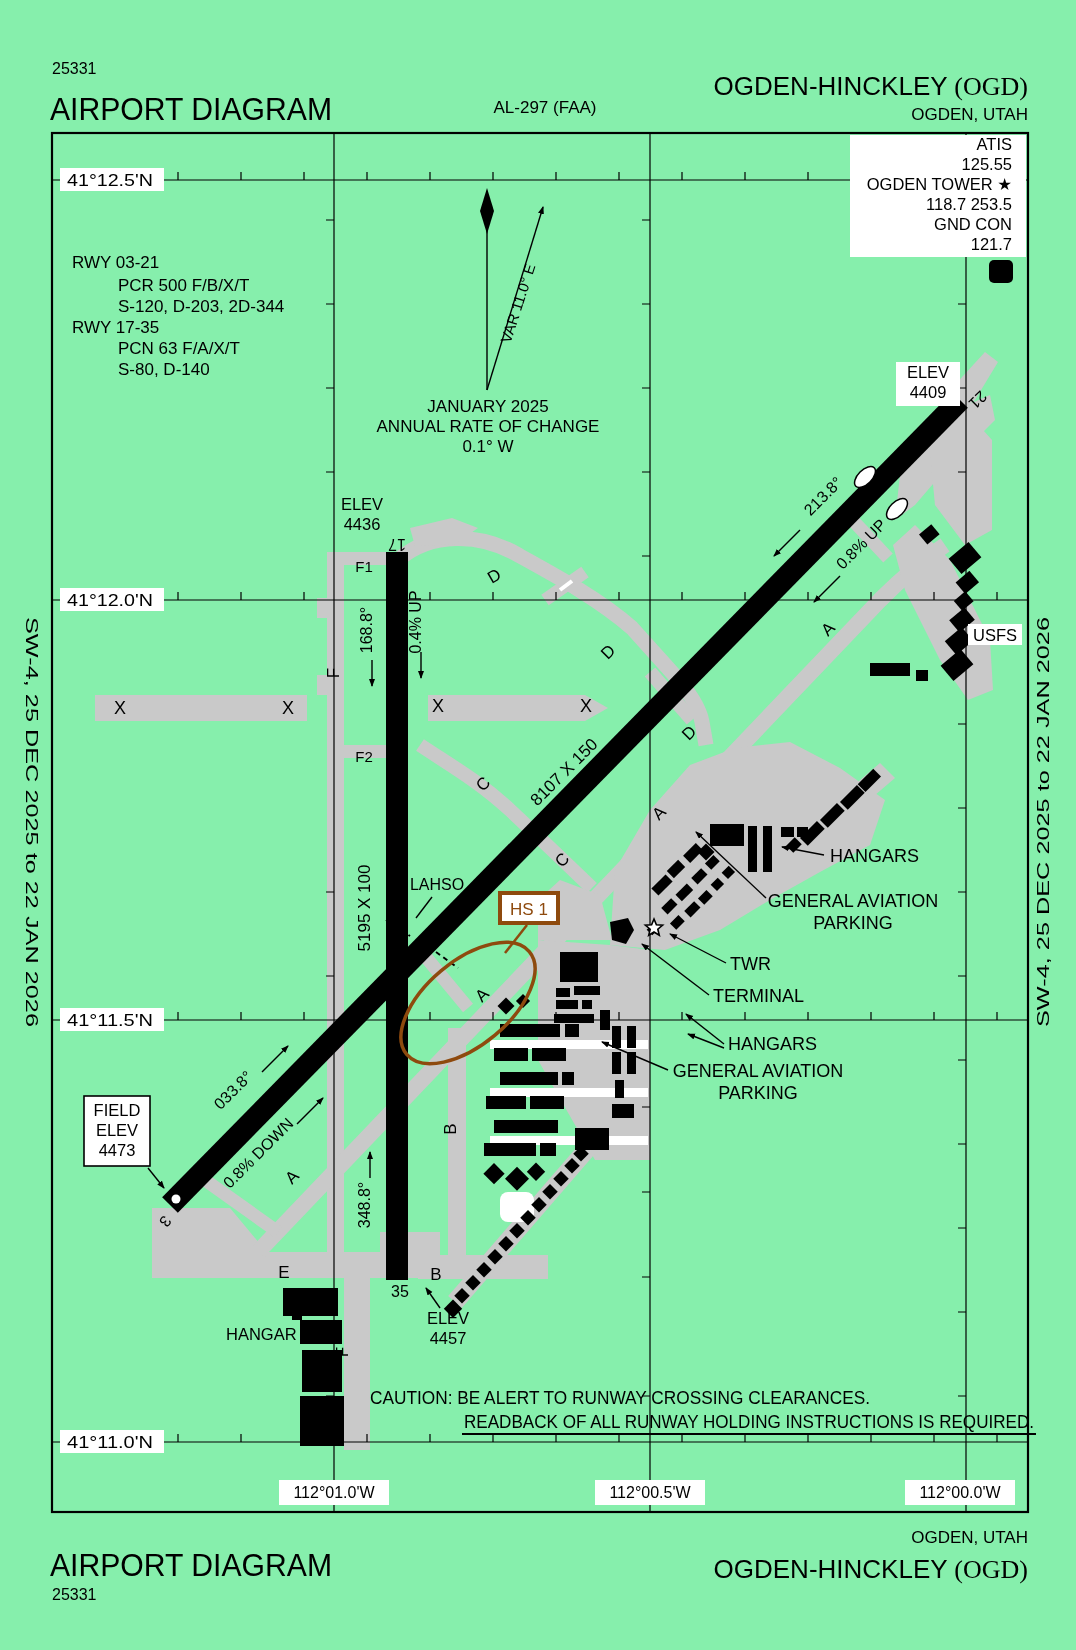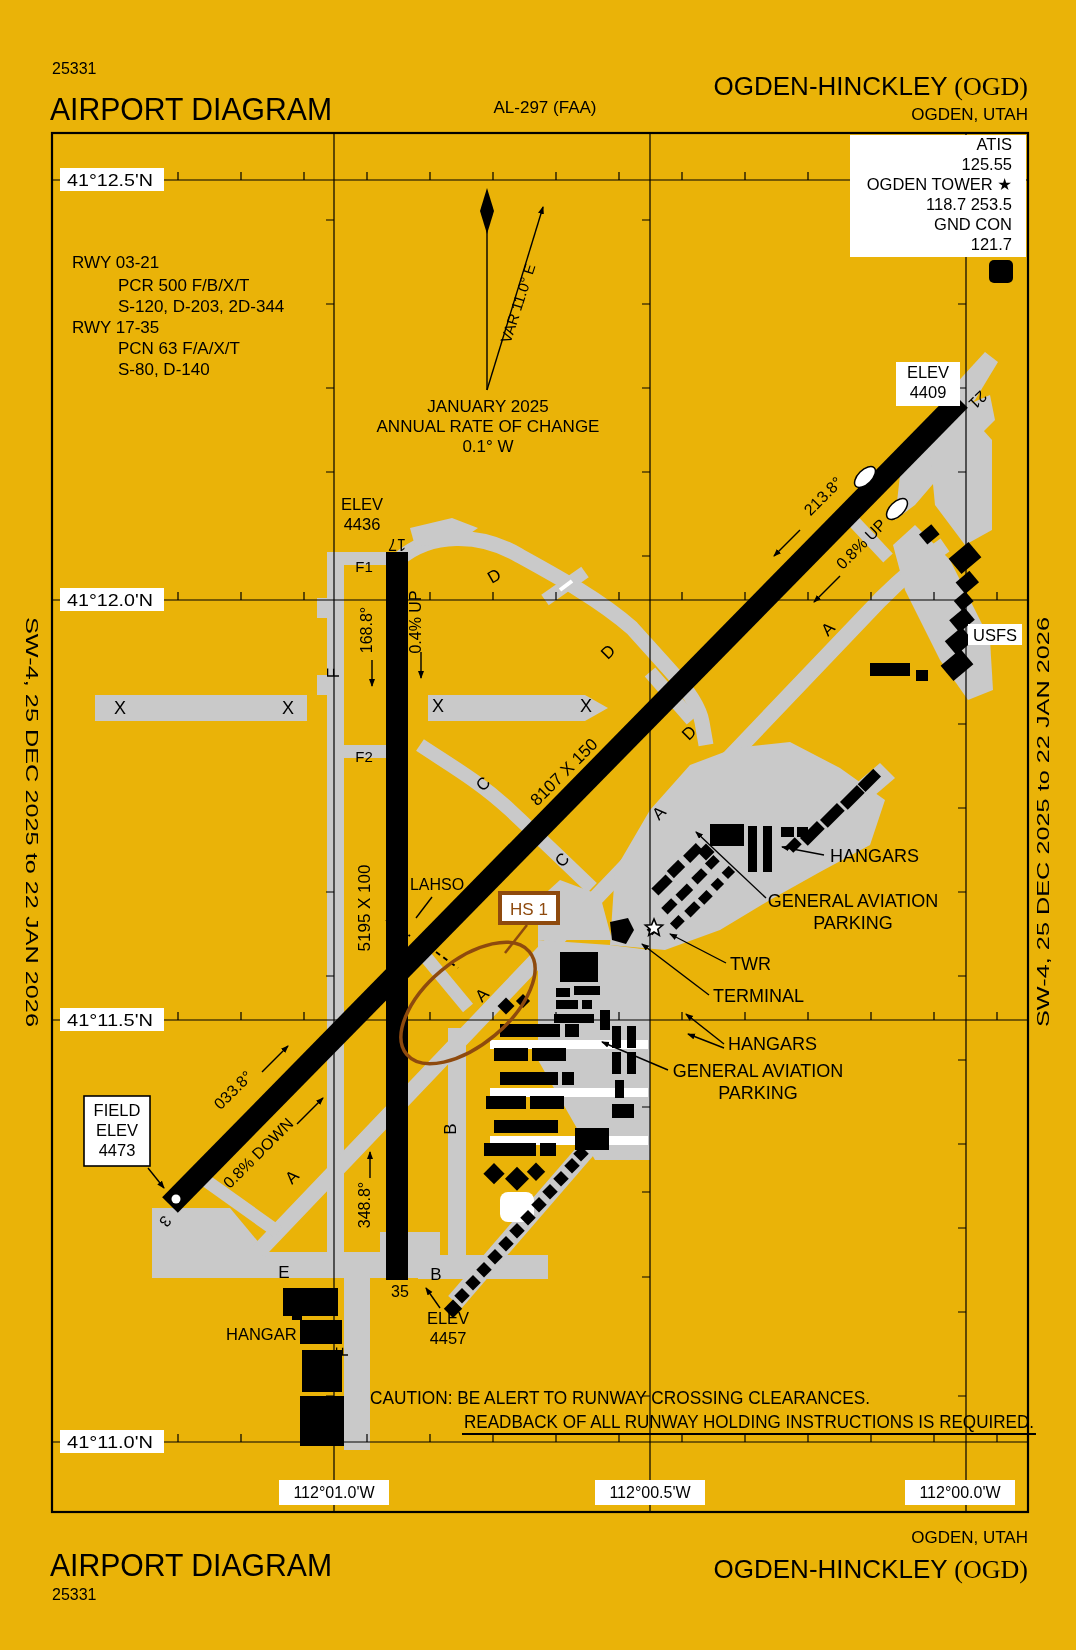--- a/index.html
+++ b/index.html
@@ -1,16 +1,16 @@
 <!DOCTYPE html>
 <html><head>
 <meta charset="utf-8">
 <style>
   html,body{margin:0;padding:0;background:#fff;}
-  #page{position:relative;width:1076px;height:1650px;background:#eab308;
+  #page{position:relative;width:1076px;height:1650px;background:#86efac;
         font-family:"Liberation Sans",sans-serif;}
   svg{position:absolute;left:0;top:0;}
   text{fill:#000;}
   .t{font-family:"Liberation Sans",sans-serif;}
   .serif{font-family:"Liberation Serif",serif;}
   .gray{fill:#c9c9c9;}
   .grayln{stroke:#c9c9c9;fill:none;}
   .blk{fill:#000;}
   .grid{stroke:#000;stroke-width:1.2;fill:none;}
   .thin{stroke:#000;stroke-width:1.4;fill:none;}

